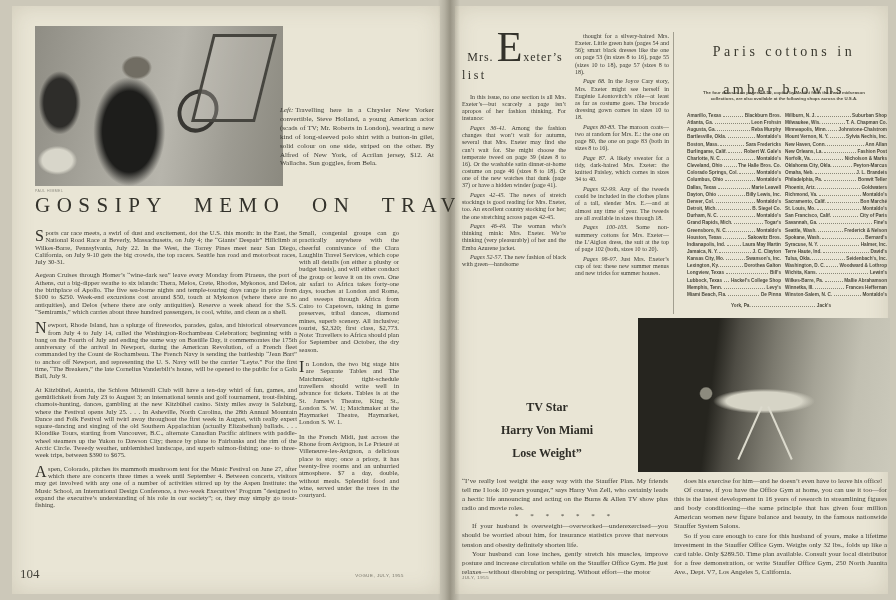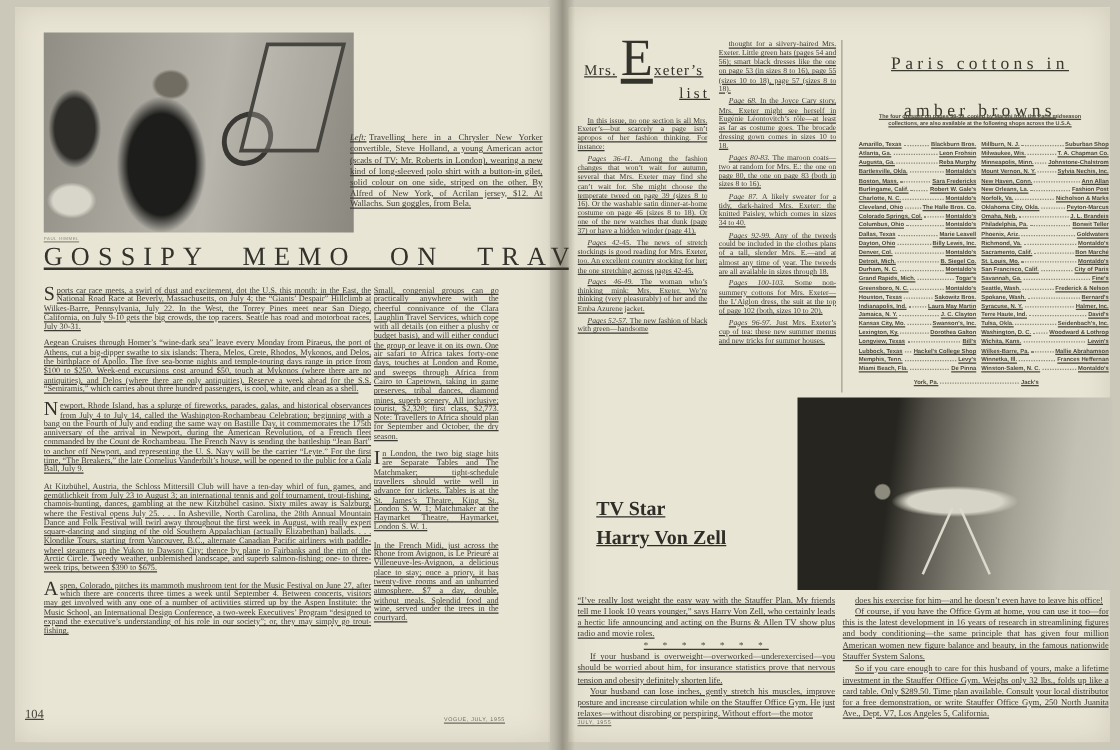--- a/index.html
+++ b/index.html
@@ -1,18 +1,18 @@
 <!DOCTYPE html>
 <html><head>
 <meta charset="utf-8">
 <style>
   html,body{margin:0;padding:0;background:#b8b4a5;}
   .scan{position:relative;width:896px;height:600px;background:#ccc8b9;overflow:hidden;
         font-family:"Liberation Serif",serif;color:#3b3a33;}
-  .abs{position:absolute;text-decoration:underline;}
+  .abs{position:absolute;}
   .page{position:absolute;top:6px;height:588px;background:#e9e5d5;
         box-shadow:inset 0 0 22px rgba(115,105,80,.20);}
   .page-left{left:12px;width:428px;}
   .page-right{left:455px;width:433px;}
   .gutter{position:absolute;left:438px;top:0;width:22px;height:600px;z-index:5;
           background:linear-gradient(90deg,rgba(60,55,40,0) 0%,rgba(60,55,40,.16) 30%,rgba(60,55,40,.36) 55%,rgba(60,55,40,0) 100%);}
 
   
   .photo-car{left:23px;top:20px;width:248px;height:160px;overflow:hidden;
     background:
@@ -31,32 +31,32 @@
   .caption-lead{font-style:italic;margin-right:2px;}
   .headline{left:23px;top:187px;width:411px;text-align:center;font-size:21px;letter-spacing:6.5px;
       word-spacing:15px;color:#33322b;white-space:nowrap;}
   .travel-main{left:23px;top:223px;width:262px;height:336px;font-size:6.6px;line-height:7.3px;
       text-align:justify;overflow:hidden;}
   .travel-main p{margin:0 0 6px;}
   .travel-side{left:287px;top:223px;width:100px;height:336px;font-size:6.6px;line-height:7.3px;
       text-align:justify;overflow:hidden;}
   .travel-side p{margin:0 0 7px;}
   .dropcap{float:left;font-size:16px;line-height:13px;padding-right:1.5px;color:#33322b;}
-  .pagenum{font-size:10px;color:#45443c;}
+  .pagenum{font-size:13px;color:#45443c;}
   #pagenum-left{left:8px;top:560px;}
   .vogue-footer{right:36px;top:567px;font-size:4.3px;letter-spacing:.55px;color:#6d6b60;
       font-family:"Liberation Sans",sans-serif;}
 
   
   .exeter-head{left:7px;top:24px;width:106px;color:#33322b;}
   .exeter-line1{display:flex;align-items:baseline;justify-content:center;}
   .mrs{font-size:12px;letter-spacing:1px;margin-right:3px;}
   .bigE{font-size:42px;line-height:34px;margin-right:1px;}
   .xeters{font-size:12px;letter-spacing:1px;}
-  .list-word{text-align:right;font-size:12px;letter-spacing:2.5px;margin-top:3px;}
+  .list-word{text-align:left;font-size:12px;letter-spacing:2.5px;margin-top:3px;}
   .exeter-col{font-size:6.1px;line-height:7.15px;text-align:justify;overflow:hidden;}
   .exeter-col p{margin:0 0 2.5px;text-indent:8px;}
   .exeter-col .ref{font-style:italic;}
   #exeter-col1{left:7px;top:88px;width:104px;height:212px;}
   #exeter-col2{left:120px;top:27px;width:94px;height:274px;}
   .divider-v{left:218px;top:26px;width:1px;height:282px;background:#a29f90;}
   .paris-title{left:226px;top:38px;width:206px;text-align:center;font-size:14px;
       letter-spacing:3.5px;color:#3a392f;}
   .paris-title .t2{margin-top:22px;}
   .paris-intro{left:226px;top:84px;width:206px;text-align:center;font-size:4.4px;line-height:6.2px;
@@ -72,21 +72,21 @@
   .store-final{left:276px;top:296px;width:100px;}
   .vonzell-photo{left:183px;top:312px;width:252px;height:154px;overflow:hidden;
     background:
       radial-gradient(circle 11px at 27% 49%, #8d8b7e 0 50%, rgba(0,0,0,0) 62%),
       radial-gradient(ellipse 82px 20px at 50% 54%, #d6d4c6 0 46%, rgba(0,0,0,0) 62%),
       linear-gradient(97deg,#26251f 0%,#26251f 30%,#4e4c44 38%,#7b796e 52%,#a5a396 68%,#c2c0b2 84%,#cbc9bb 100%);}
   .vonzell-photo::before{content:"";position:absolute;left:44%;top:56%;width:2px;height:58px;
       background:#dcdacd;transform:rotate(24deg);}
   .vonzell-photo::after{content:"";position:absolute;left:56%;top:56%;width:2px;height:58px;
       background:#dcdacd;transform:rotate(-24deg);}
-  .tv-head{left:22px;top:390px;width:172px;font-size:16px;line-height:23px;
+  .tv-head{left:6px;top:390px;width:172px;text-align:center;font-size:12px;line-height:23px;
       font-weight:700;color:#2e2d27;}
   .ad-col{font-size:6.9px;line-height:9.1px;text-align:justify;overflow:hidden;height:100px;}
   .ad-col p{margin:0;}
   .ad-para{text-indent:10px;}
   .ad-stars{text-align:center;font-size:7px;letter-spacing:5px;line-height:9px;}
   #ad-col1{left:7px;top:470px;width:206px;}
   #ad-col2{left:219px;top:470px;width:213px;}
   .july-footer{left:7px;top:569px;font-size:4.3px;letter-spacing:.55px;color:#6d6b60;
       font-family:"Liberation Sans",sans-serif;}
   #pagenum-right{left:420px;top:559px;margin-left:32px;}
@@ -422,21 +422,22 @@
       <div class="store-row">
         <span class="store-city">York, Pa.</span>
         <span class="store-leader"></span>
         <span class="store-name">Jack's</span>
       </div>
     </div>
 
     <div class="abs vonzell-photo"></div>
     <div class="abs tv-head" id="tv-head">
         <div>TV Star</div>
-        <div>Harry Von Zell</div>
+        <div>Harry Von Miami</div>
+        <div>Lose Weight”</div>
       </div>
     <div class="abs ad-col" id="ad-col1">
         <p class="ad-quote">“I’ve really lost weight the easy way with the Stauffer Plan. My friends tell me I look 10 years younger,” says Harry Von Zell, who certainly leads a hectic life announcing and acting on the Burns &amp; Allen TV show plus radio and movie roles.</p>
         <div class="ad-stars">* * * * * * *</div>
         <p class="ad-para">If your husband is overweight—overworked—underexercised—you should be worried about him, for insurance statistics prove that nervous tension and obesity definitely shorten life.</p>
         <p class="ad-para">Your husband can lose inches, gently stretch his muscles, improve posture and increase circulation while on the Stauffer Office Gym. He just relaxes—without disrobing or perspiring. Without effort—the motor</p>
       </div>
     <div class="abs ad-col" id="ad-col2">
         <p class="ad-para">does his exercise for him—and he doesn’t even have to leave his office!</p>
         <p class="ad-para">Of course, if you have the Office Gym at home, you can use it too—for this is the latest development in 16 years of research in streamlining figures and body conditioning—the same principle that has given four million American women new figure balance and beauty, in the famous nationwide Stauffer System Salons.</p>

